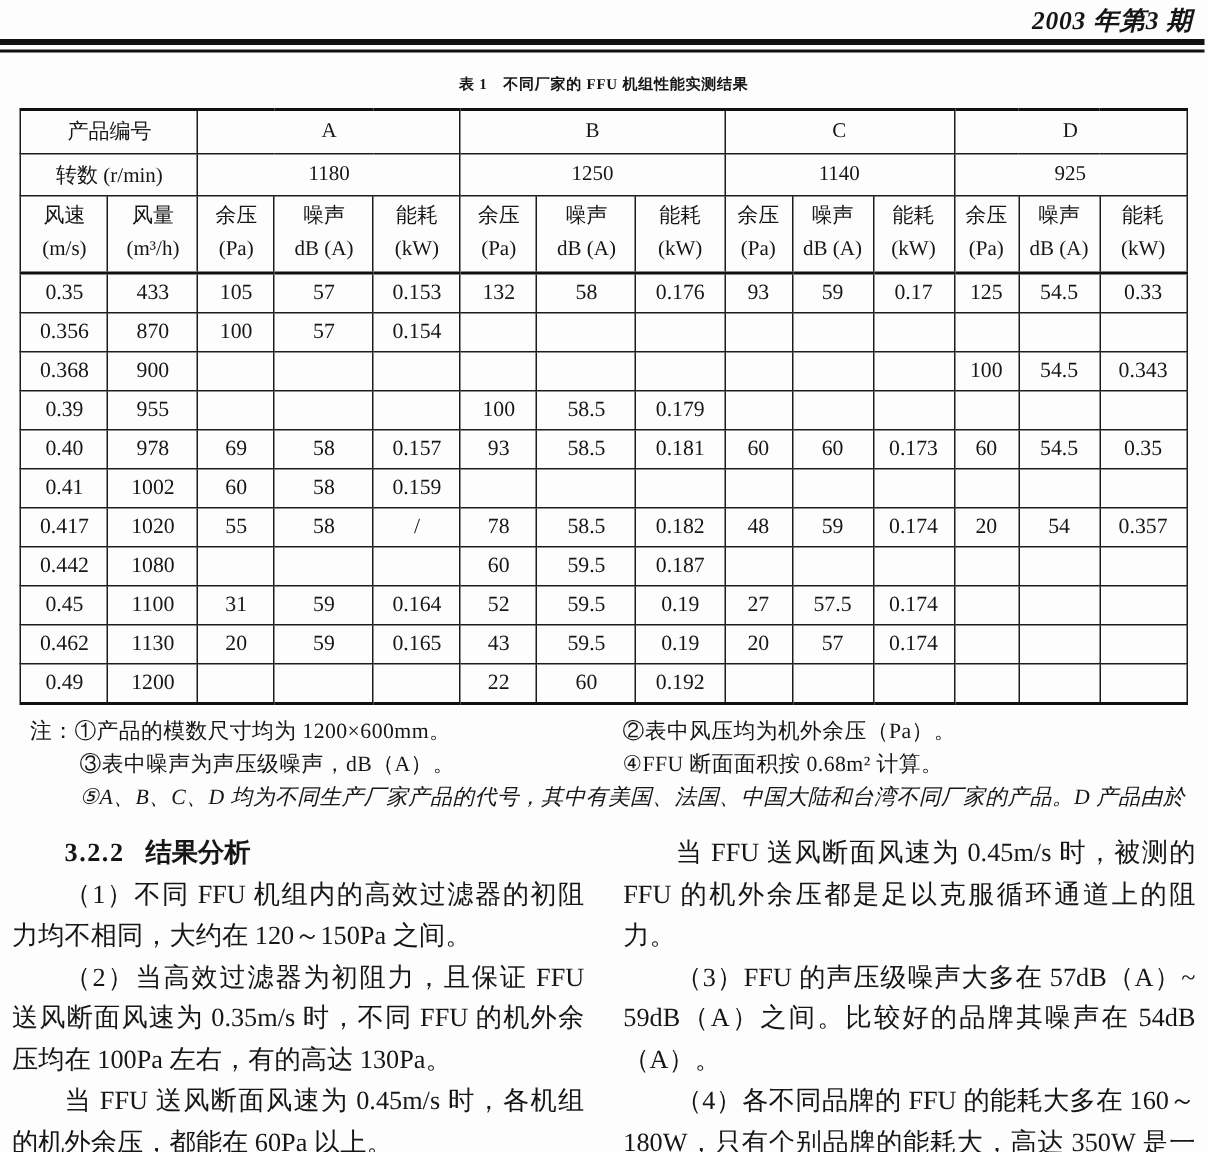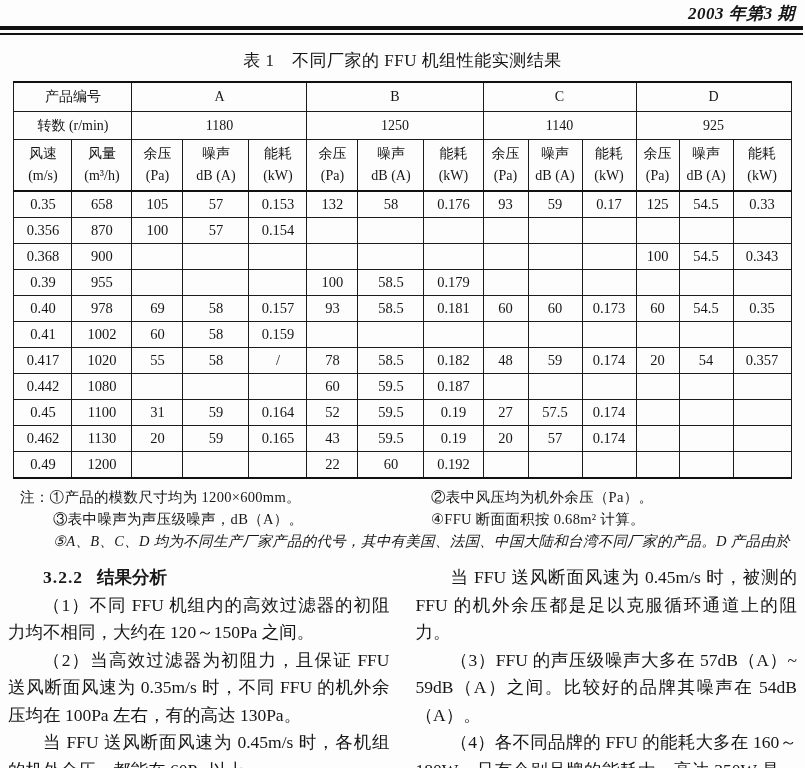--- a/index.html
+++ b/index.html
@@ -13,21 +13,21 @@
   
   .journal{
     text-align:right;font-weight:bold;font-style:italic;
     font-size:17px;padding:2px 10px 1px 0;letter-spacing:.5px;
   }
   .rule-thick{height:4px;background:#111;margin:0 2px 0 0;}
   .rule-thin{height:2px;background:#111;margin:3px 2px 0 0;}
 
   
   .tbl-title{
-    text-align:center;font-weight:normal;font-size:17px;
+    text-align:center;font-weight:bold;font-size:10px;
     margin:14px 0 9px 0;letter-spacing:.5px;
   }
   table{
     border-collapse:collapse;table-layout:fixed;
     margin:0 auto;width:777px;
     font-size:14px;text-align:center;
   }
   td,th{
     border:1px solid #1c1c1c;padding:0;font-weight:normal;
     overflow:hidden;white-space:nowrap;
@@ -38,21 +38,21 @@
   tbody.data tr td{height:25px;font-size:14.5px;}
   table .outer-top td{border-top:2px solid #111;}
   tr.hrow3 td{border-bottom:2px solid #111;text-align:center;}
   tbody.data tr:last-child td{border-bottom:2px solid #111;}
 
   
   .notes{
     margin:7px 0 0 20px;font-size:14.5px;line-height:22px;
     letter-spacing:.3px;
   }
-  .note-2col{display:grid;grid-template-columns:395px 1fr;gap:16px;}
+  .note-2col{display:grid;grid-template-columns:395px 1fr;}
   .note-indent{padding-left:33px;}
   .note-wrap{padding-left:33px;font-style:italic;}
   .note-wrap2{padding-left:52px;}
 
   
   .bodytext{
     display:flex;gap:26px;margin:12px 8px 0 8px;
     font-size:17.5px;line-height:27.5px;text-align:justify;
   }
   .col{flex:1;min-width:0;}
@@ -158,21 +158,21 @@
         </td>
         <td>
           <span>能耗</span><br>
           <span>(kW)</span>
         </td>
       </tr>
     </tbody>
     <tbody class="data">
         <tr>
           <td>0.35</td>
-          <td>658</td>
+          <td>433</td>
           <td>105</td>
           <td>57</td>
           <td>0.153</td>
           <td>132</td>
           <td>58</td>
           <td>0.176</td>
           <td>93</td>
           <td>59</td>
           <td>0.17</td>
           <td>125</td>

